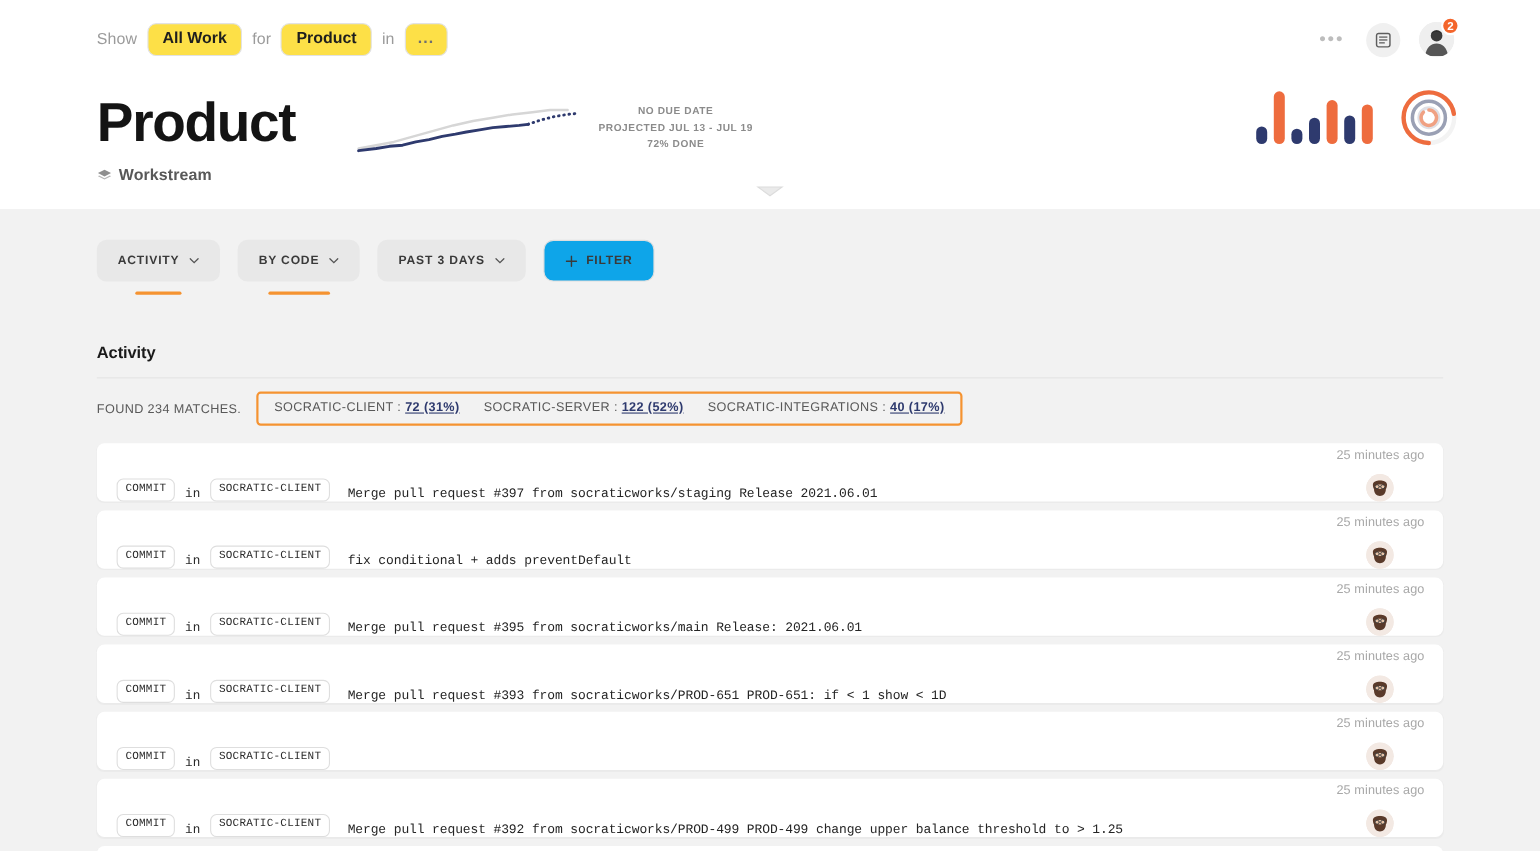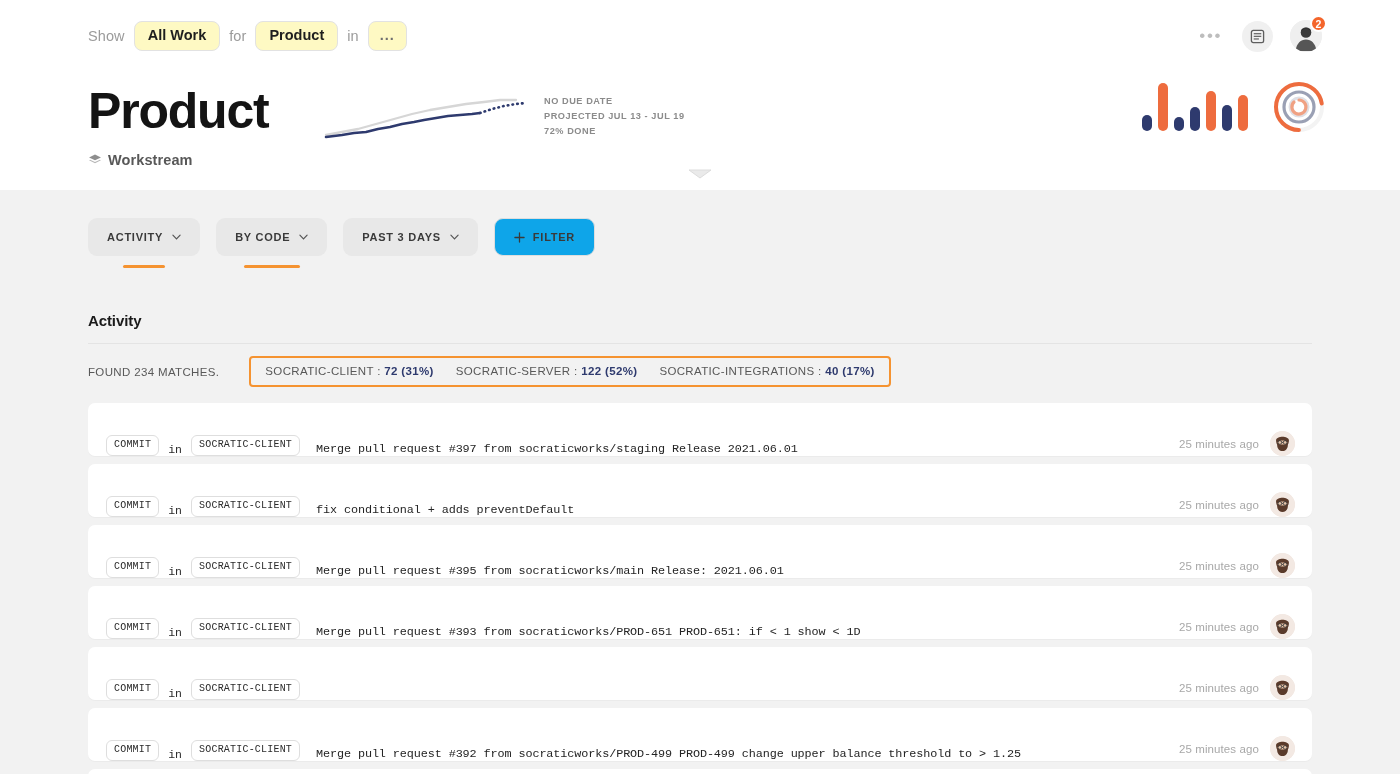--- a/index.html
+++ b/index.html
@@ -29,21 +29,21 @@
     color: #9b9b9b;
     letter-spacing: .1px;
   }
   .crumb-pill {
     border: 1px solid #e2e2e2;
     border-radius: 8px;
     padding: 6px 13px 7px;
     font-size: 14.5px;
     font-weight: bold;
     color: #1e1e1e;
-    background: #fef9c3;
+    background: #fde047;
     line-height: 1;
     cursor: pointer;
   }
   .crumb-pill.dots {
     color: #6f6f6f;
     font-weight: bold;
     letter-spacing: 1px;
     padding: 6px 11px 7px;
   }
   .topbar-right {
@@ -109,20 +109,21 @@
     font-size: 14.5px;
     font-weight: bold;
     color: #585858;
     letter-spacing: .1px;
   }
   .spark-block {
     display: flex;
     align-items: flex-start;
     margin-left: 36px;
     padding-top: 6px;
+    text-align: center;
   }
   .spark-stats {
     margin-left: 12px;
     padding-top: 3px;
     font-size: 9.2px;
     line-height: 1.62;
     color: #8b8b8b;
     letter-spacing: .55px;
     font-weight: bold;
   }
@@ -187,39 +188,39 @@
     margin-top: 14px;
     border-top: 1px solid #e4e4e4;
     padding-top: 12px;
     display: flex;
     align-items: center;
   }
   .matches-label {
     font-size: 11.5px;
     color: #595959;
     letter-spacing: .35px;
-    padding-right: 30px;
+    padding-right: 14px;
     white-space: nowrap;
   }
   .stats-box {
     border: 2px solid #f59331;
     border-radius: 4px;
     display: flex;
     align-items: center;
     gap: 22px;
     padding: 7px 14px 8px;
   }
   .stat {
     font-size: 11.5px;
     color: #585858;
     letter-spacing: .35px;
     white-space: nowrap;
     cursor: pointer;
   }
-  .stat b { color: #2e3a6e; font-weight: bold; }
+  .stat b { color: #2e3a6e; font-weight: bold; text-decoration: underline; }
 
   
   .rows { margin-top: 16px; }
   .row {
     background: #fff;
     border-radius: 7px;
     height: 53px;
     margin-bottom: 8px;
     display: flex;
     align-items: flex-end;
@@ -252,20 +253,21 @@
     letter-spacing: -.1px;
     white-space: nowrap;
     overflow: hidden;
   }
   .row-right {
     margin-left: auto;
     display: flex;
     align-items: center;
     gap: 11px;
     padding-left: 20px;
+    flex-direction: column;
   }
   .ago {
     font-size: 11.5px;
     color: #a8a8a8;
     letter-spacing: .1px;
     white-space: nowrap;
   }
   .row-avatar {
     width: 25px; height: 25px;
     border-radius: 50%;

